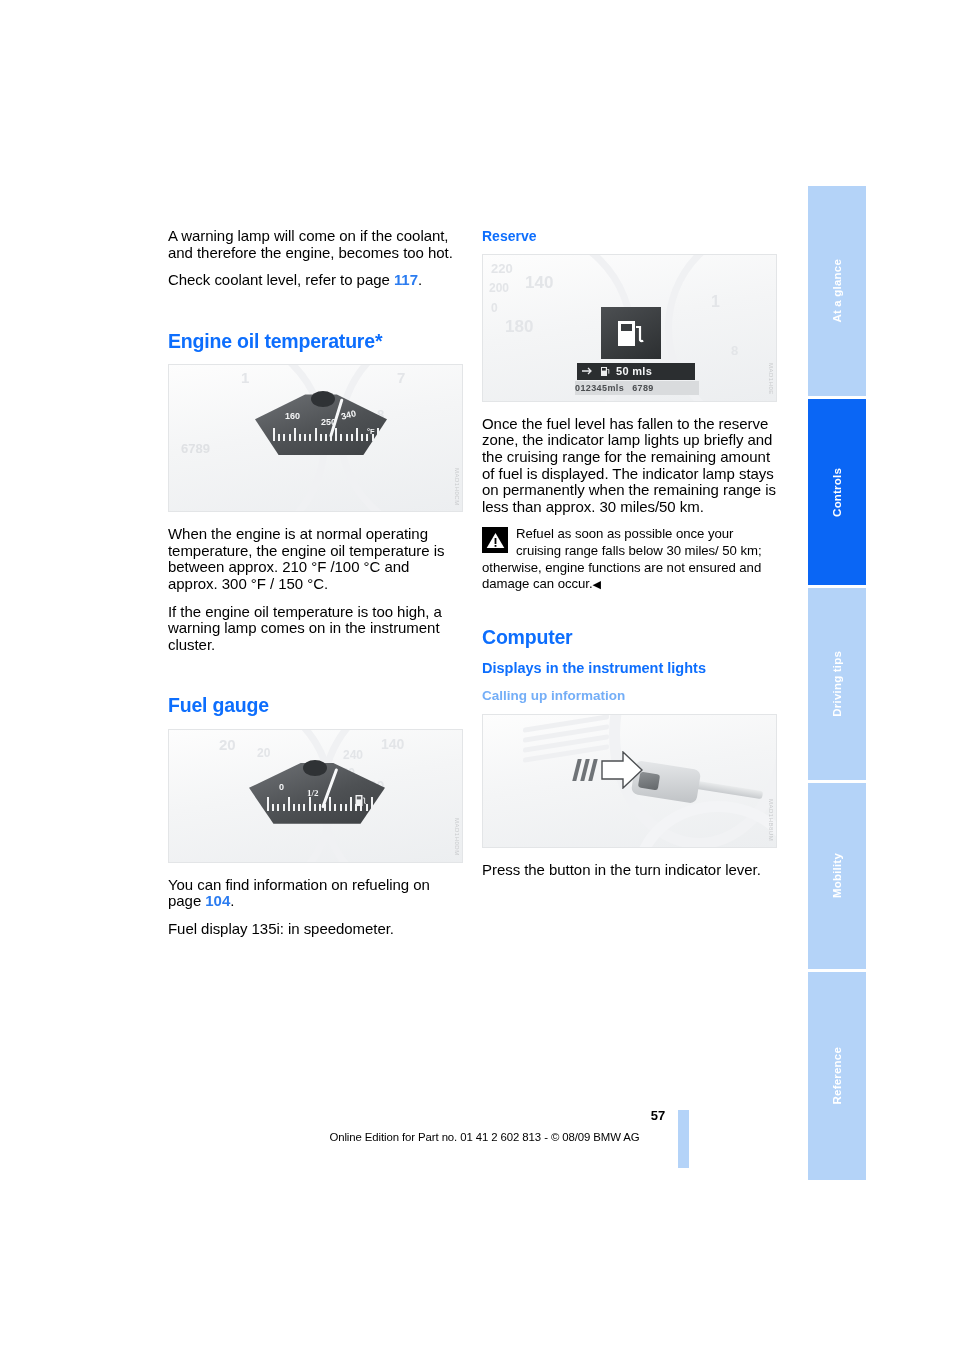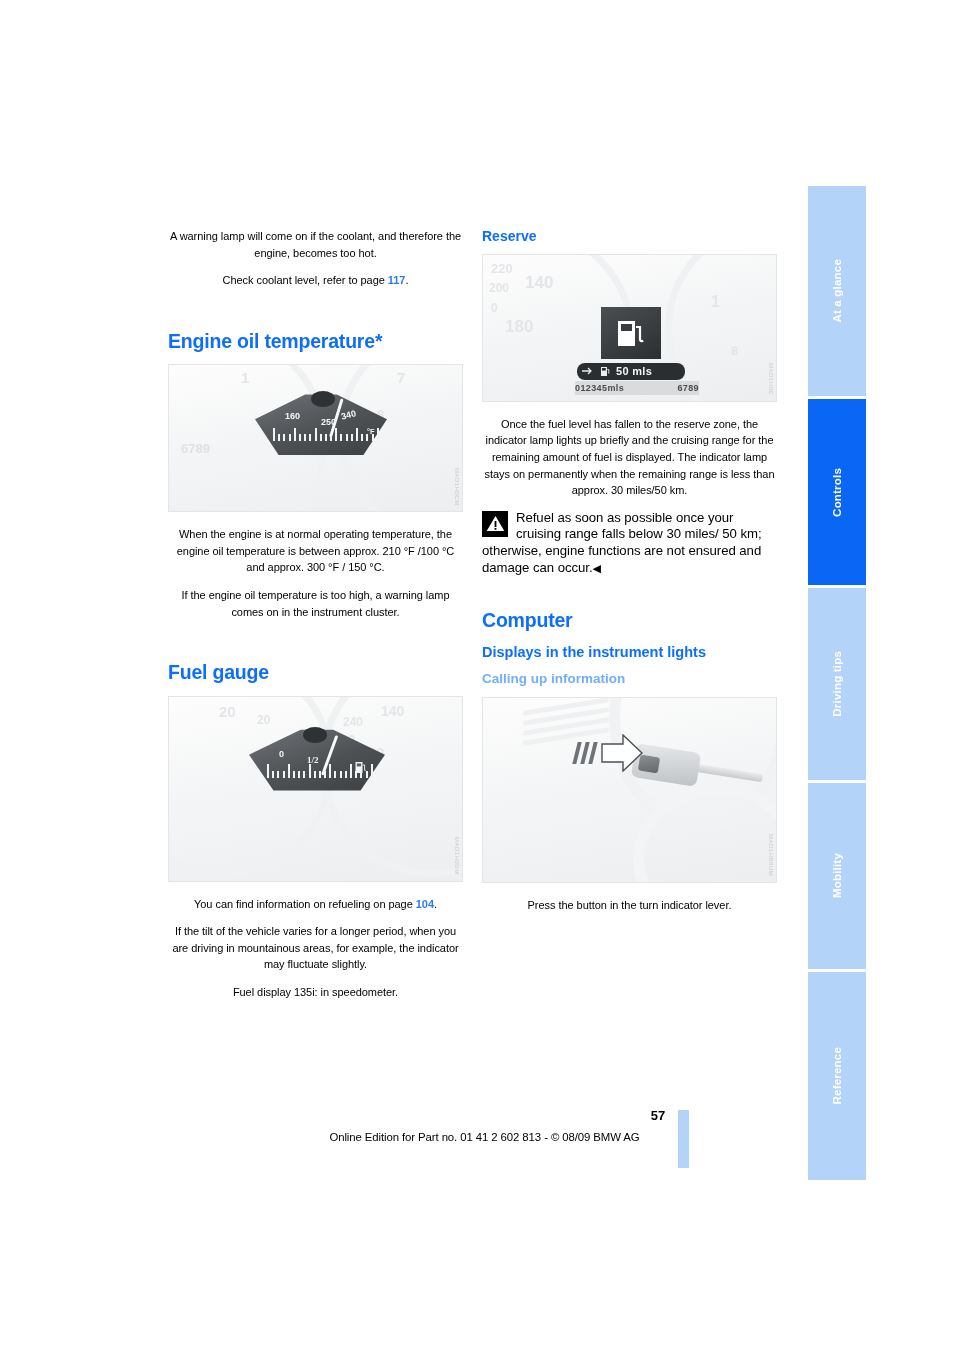--- a/index.html
+++ b/index.html
@@ -52,45 +52,44 @@
   }
   h2.rsv-title {
     font-size: 14px;
     font-weight: bold;
     color: #0d6efd;
     margin: 0 0 9px 0;
     line-height: 1.2;
   }
 
   p.body {
-    font-size: 11px;
+    font-size: 15px;
     line-height: 16.6px;
     color: #000000;
     margin: 0 0 11px 0;
     letter-spacing: -0.05px;
-    text-align: center;
   }
   p.body:last-child { margin-bottom: 0; }
 
   .pref { color: #2b7cf0; font-weight: bold; }
 
   .spacer-lg { height: 30px; }
   .spacer-md { height: 22px; }
 
   
   .figure {
     position: relative;
     width: 295px;
     height: 148px;
     background: linear-gradient(170deg,#fdfdfd 0%, #f4f5f6 45%, #eceef0 100%);
     border: 1px solid #e3e5e7;
     overflow: hidden;
     margin-bottom: 14px;
   }
-  .figure.tall { height: 186px; }
+  .figure.tall { height: 134px; }
   .fig-code {
     position: absolute;
     right: 2px;
     bottom: 6px;
     font-size: 6px;
     color: #c9cbcd;
     writing-mode: vertical-rl;
     letter-spacing: 0.5px;
     font-family: "Liberation Sans", sans-serif;
   }
@@ -152,21 +151,21 @@
   .lcd-bar .range {
     color: #f4f5f6; font-size: 11px; font-weight: bold;
     font-family: "Liberation Sans", sans-serif; letter-spacing: 0.3px;
   }
   .odo {
     position: absolute;
     background: #d9dbdd;
     color: #4a4d50;
     font-size: 9px;
     font-weight: bold;
-    display: flex; align-items: center; justify-content: space-between;
+    display: flex; align-items: center; justify-content: flex-start;
     gap: 8px;
     font-family: "Liberation Sans", sans-serif;
     letter-spacing: 0.4px;
   }
 
   
   .lever-body {
     position: absolute;
     background: linear-gradient(170deg,#e6e8ea,#bfc2c5);
     border-radius: 7px;
@@ -384,21 +383,20 @@
 
       <div class="needle" style="left:152px; top:36px; width:3px; height:42px; transform:rotate(20deg);"></div>
       <div class="hub" style="left:134px; top:30px; width:24px; height:16px;"></div>
 
       <div class="fig-code">MAD1H0DM</div>
     </div>
 
 
     <p class="body"><span>You can find information on refueling on page </span><span class="pref">104</span><span>.</span></p>
 
-    <p class="body">If the tilt of the vehicle varies for a longer period, when you are driving in mountainous areas, for example, the indicator may fluctuate slightly.</p>
     <p class="body">Fuel display 135i: in speedometer.</p>
   </div>
 
   <div class="col col-right">
 
     <h2 class="rsv-title">Reserve</h2>
 
     <div class="figure">
       <div class="arc" style="left:-70px; top:-30px; width:222px; height:222px;"></div>
       <div class="arc" style="left:182px; top:-34px; width:214px; height:214px;"></div>
@@ -412,21 +410,21 @@
       <div class="ghost" style="left:248px; top:88px; font-size:13px;">8</div>
 
       <div class="lcd-icon" style="left:118px; top:52px; width:60px; height:52px;">
         <svg width="32" height="34" viewBox="0 0 32 34">
           <rect x="3" y="5" width="17" height="25" fill="#ffffff"></rect>
           <rect x="6" y="8" width="11" height="7" fill="#3a3d40"></rect>
           <path d="M21 11 h4 v13 a2.4 2.4 0 0 0 3.2 0.6" stroke="#ffffff" stroke-width="2.2" fill="none"></path>
         </svg>
       </div>
 
-      <div class="lcd-bar" style="left:94px; top:108px; width:108px; height:17px;border-radius:8px;">
+      <div class="lcd-bar" style="left:94px; top:108px; width:118px; height:17px;">
         <svg width="13" height="10" viewBox="0 0 13 10">
           <path d="M0 5 h9 M6 2 l3 3 l-3 3" stroke="#e9eaec" stroke-width="1.3" fill="none"></path>
         </svg>
         <svg width="9" height="11" viewBox="0 0 9 11">
           <rect x="0" y="1" width="6" height="9" fill="#eceded"></rect>
           <rect x="1" y="2" width="3.8" height="2.6" fill="#2b2e30"></rect>
           <path d="M6.4 3.5 h1.4 v4.2" stroke="#eceded" stroke-width="0.9" fill="none"></path>
         </svg>
         <div class="range">50 mls</div>
       </div>

